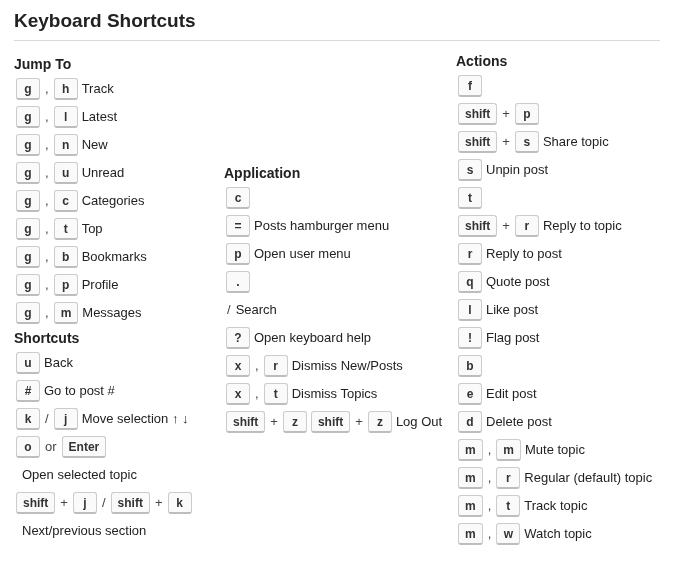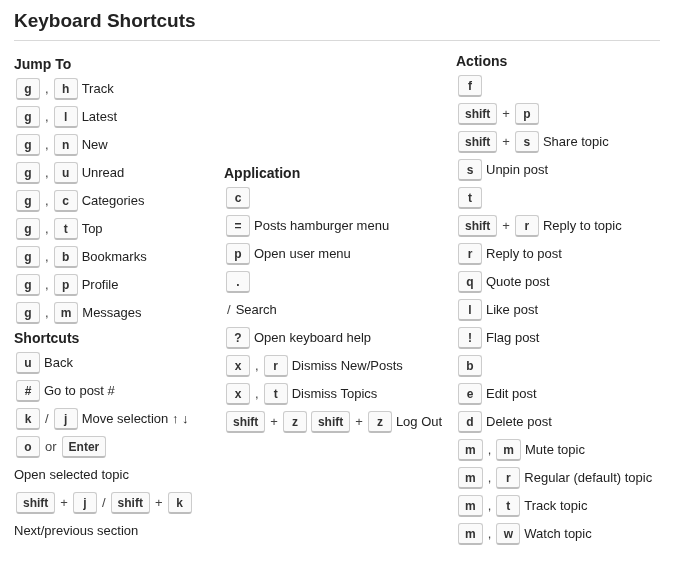--- a/index.html
+++ b/index.html
@@ -67,21 +67,21 @@
     text-align: center;
     color: #333;
   }
   .sep {
     margin: 0 3px 0 3px;
     color: #444;
   }
   .flow {
     font-size: 13px;
     line-height: 22px;
-    margin: 2px 0 6px 0;
+    margin: 2px 0 6px 8px;
   }
 </style>
 </head>
 <body>
 
 <div class="page">
 
   <h1>Keyboard Shortcuts</h1>
   <hr class="topline">
 

